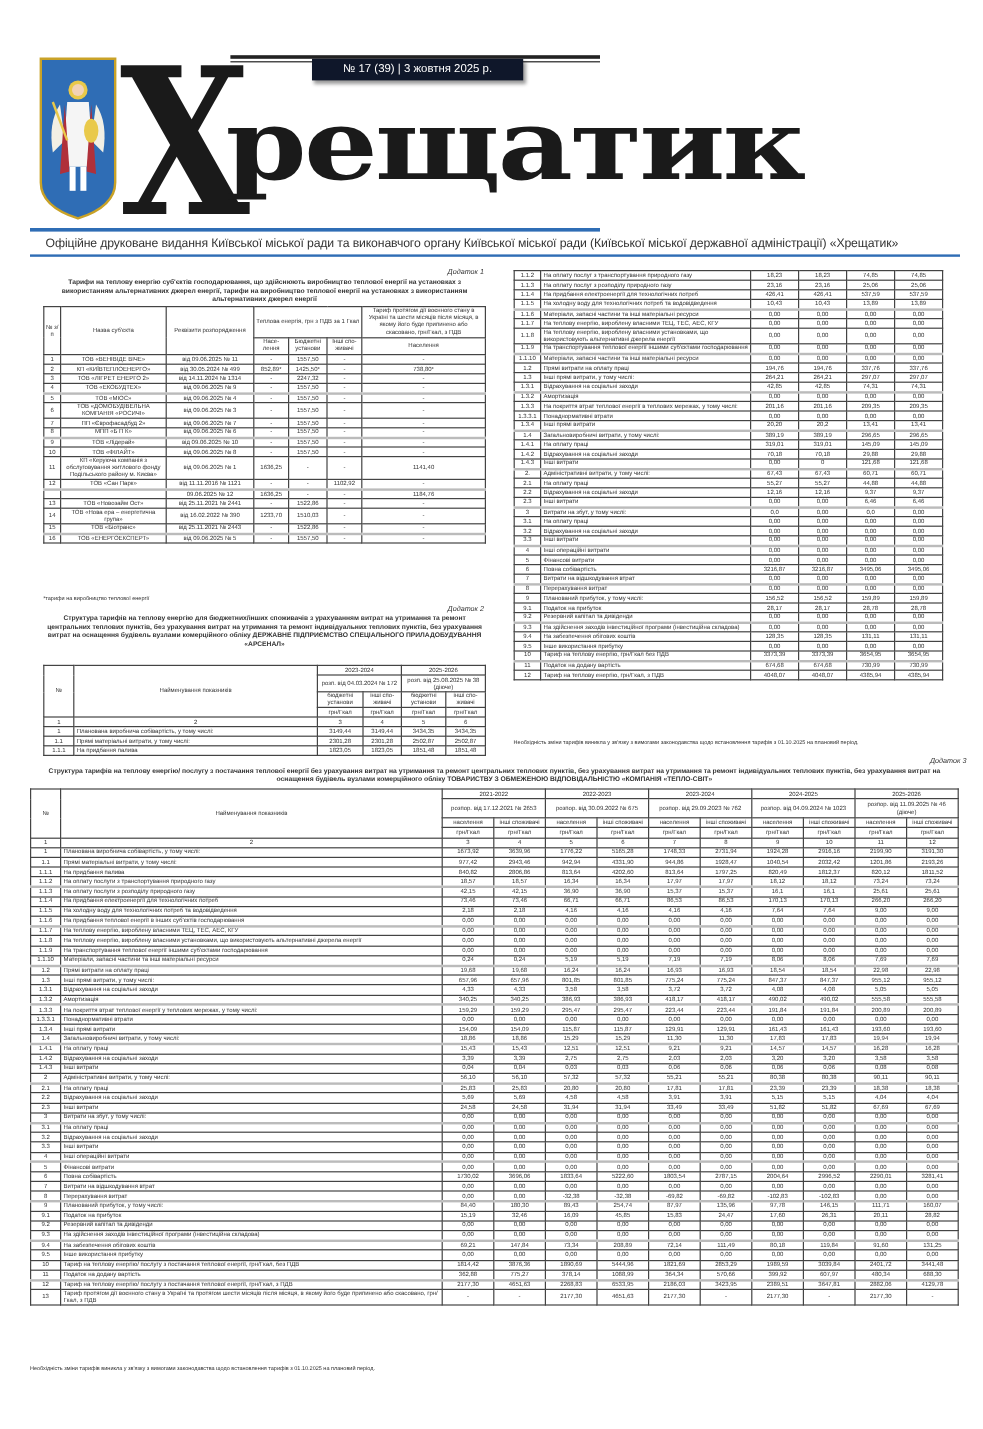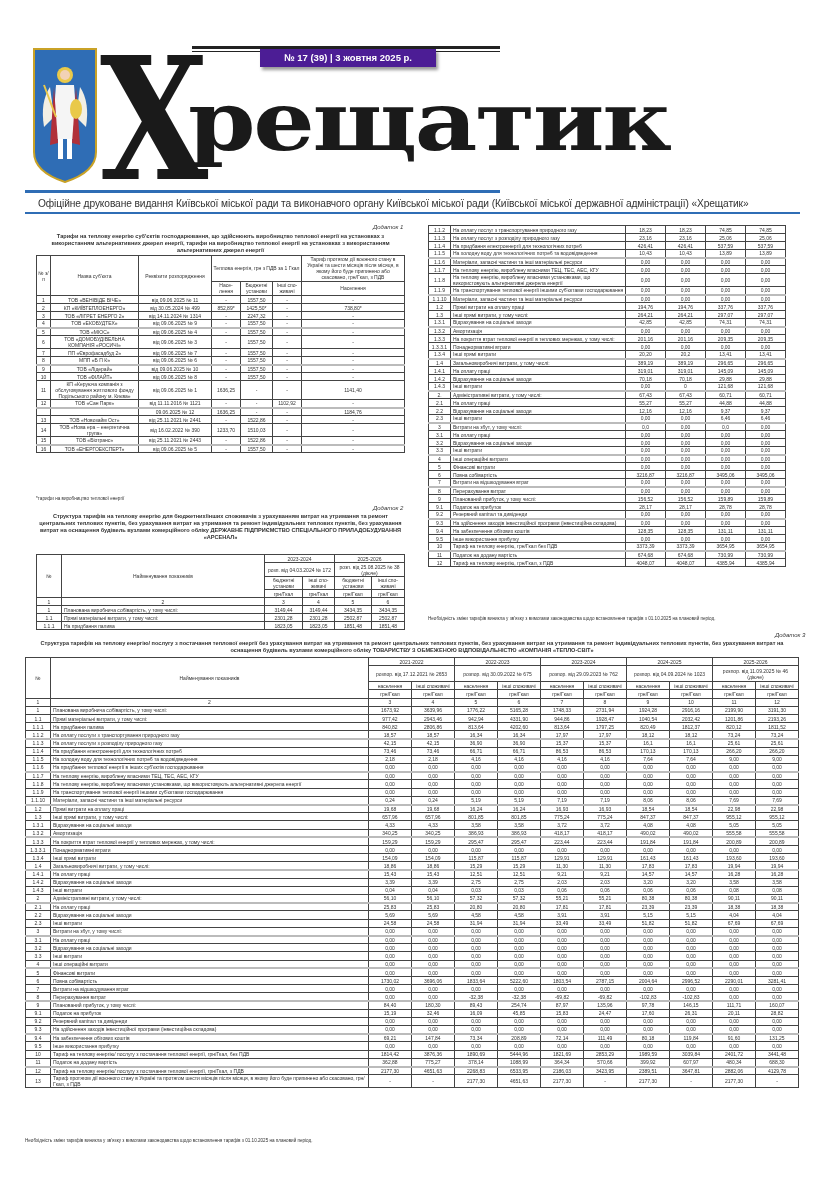--- a/index.html
+++ b/index.html
@@ -1,21 +1,21 @@
 <!DOCTYPE html>
 <html><head>
 <meta charset="utf-8">
 <style>
   * { box-sizing: border-box; margin: 0; padding: 0; }
   body { width: 819px; height: 1191px; background: #fff; font-family: "Liberation Sans", sans-serif; color: #222; position: relative; overflow: hidden; }
   .masthead { position: absolute; left: 0; top: 0; width: 819px; height: 200px; }
   .coat { position: absolute; left: 32px; top: 47px; width: 66px; height: 137px; }
   .topline1 { position: absolute; left: 192px; top: 46px; width: 308px; height: 3px; background: #222; }
   .topline2 { position: absolute; left: 192px; top: 51px; width: 308px; height: 1px; background: #222; }
-  .issue { position: absolute; left: 260px; top: 49px; width: 176px; height: 18px; background: #4c1d95; color: #fff; font-weight: bold; font-size: 9.5px; text-align: center; line-height: 18px; box-shadow: 2px 3px 3px rgba(0,0,0,0.4); }
+  .issue { position: absolute; left: 260px; top: 49px; width: 176px; height: 18px; background: #0f172a; color: #fff; font-weight: normal; font-size: 9.5px; text-align: center; line-height: 18px; box-shadow: 2px 3px 3px rgba(0,0,0,0.4); }
   .logo-x { position: absolute; left: 100px; top: 34px; font-family: "DejaVu Serif", serif; font-weight: bold; font-size: 170px; line-height: 1; color: #1a1a1a; transform: scaleX(0.82); transform-origin: left top; }
   .logo-rest { position: absolute; left: 188px; top: 80px; font-family: "DejaVu Serif", serif; font-weight: bold; font-size: 82px; line-height: 1; color: #1a1a1a; letter-spacing: -2px; transform: scaleX(1.18); transform-origin: left top; }
   .subtitle-line { position: absolute; left: 25px; top: 190px; width: 475px; height: 3px; background: #2f6db5; }
   .subtitle { position: absolute; left: 38px; top: 198px; font-size: 10.2px; font-weight: normal; color: #333; white-space: nowrap; letter-spacing: -0.1px; }
   .subtitle-line2 { position: absolute; left: 25px; top: 215px; width: 475px; height: 2px; background: #2f6db5; }
 
   .annex { position: absolute; font-size: 6px; font-style: italic; color: #333; }
   .ttitle { position: absolute; font-size: 5.6px; font-weight: bold; text-align: center; color: #333; line-height: 7px; }
   table { border-collapse: collapse; position: absolute; font-size: 5px; color: #333; }
   td, th { border: 0.6px solid #444; text-align: center; padding: 0 1px; font-weight: normal; line-height: 6px; height: 8px; }

